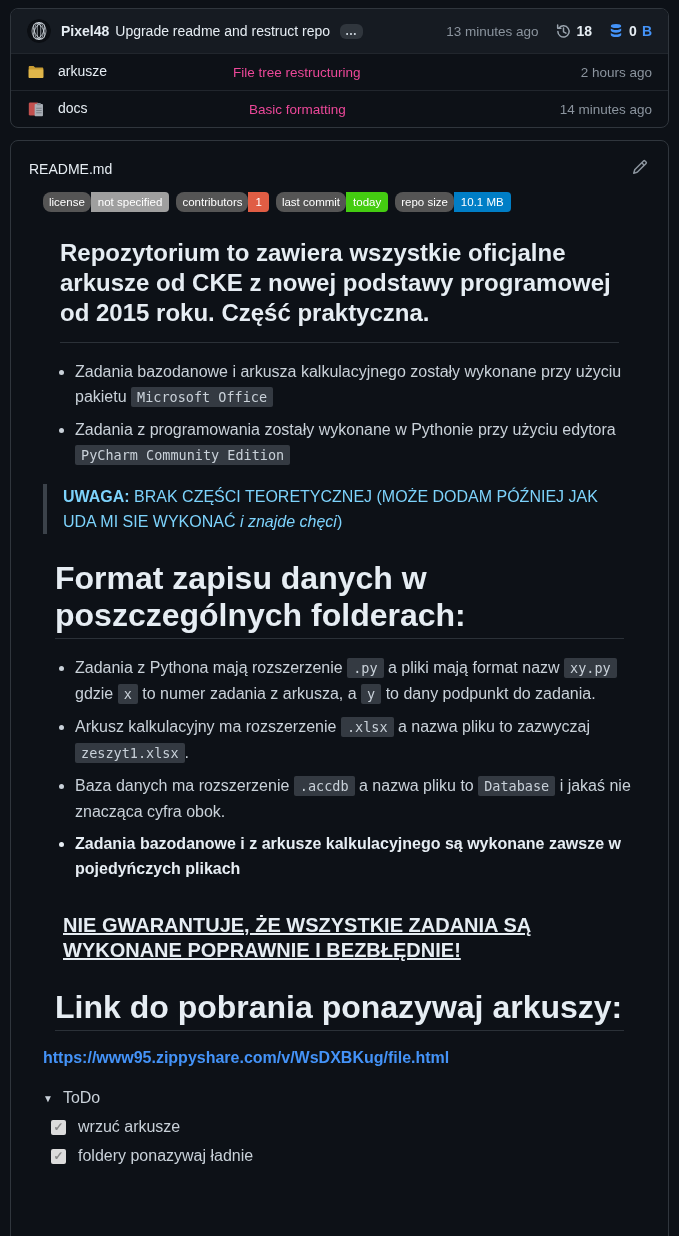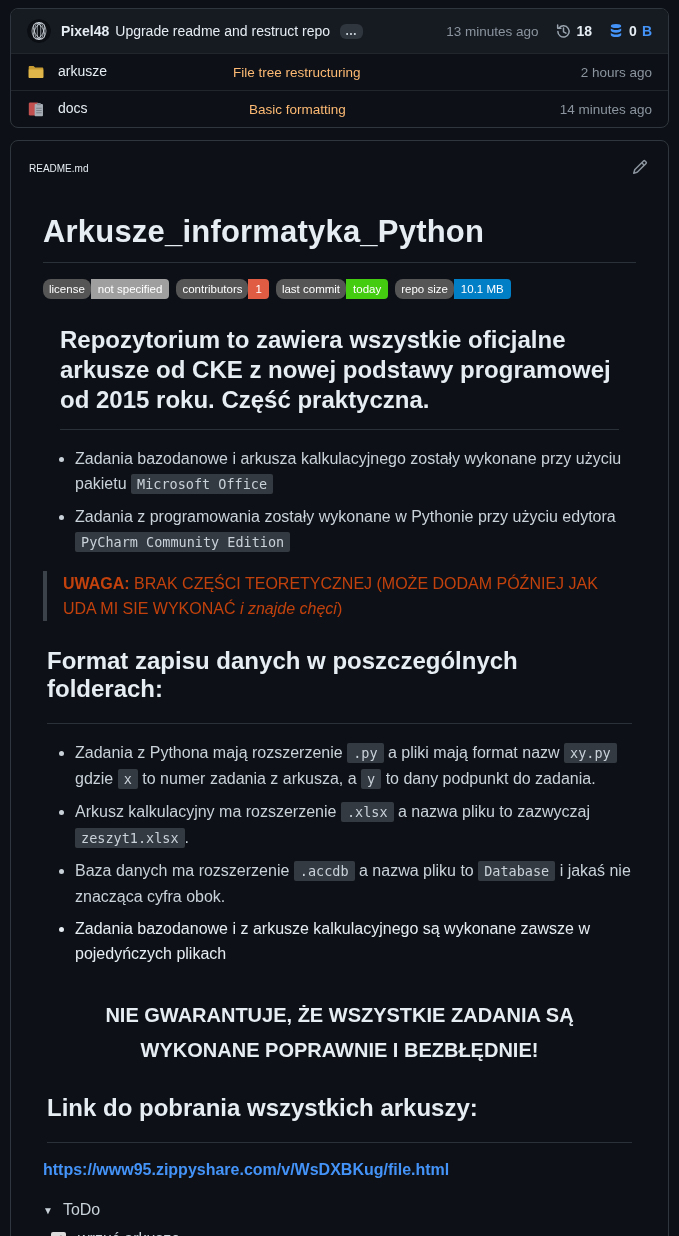--- a/index.html
+++ b/index.html
@@ -44,29 +44,29 @@
   .file-row {
     display: grid;
     grid-template-columns: 206px 1fr auto;
     align-items: center;
     padding: 9px 16px;
     font-size: 14px;
   }
   .file-row + .file-row { border-top: 1px solid #21262d; gap: 16px; }
   .file-name-cell { display: flex; align-items: flex-start; gap: 13px; }
   .file-name { color: #e6edf3; }
-  .file-desc { color: #fdba74; font-size: 13.5px; white-space: nowrap; overflow: hidden; text-overflow: ellipsis; }
+  .file-desc { color: #ec4899; font-size: 13.5px; white-space: nowrap; overflow: hidden; text-overflow: ellipsis; }
   .file-time { color: #8b949e; font-size: 13.5px; white-space: nowrap; }
 
   
   .readme-card { margin-top: 12px; min-height: 1160px; }
   .readme-header {
     display: flex; align-items: center; justify-content: space-between;
     padding: 16px 18px 4px;
-    font-size: 10px; color: #e6edf3;
+    font-size: 14px; color: #e6edf3;
   }
   .edit-btn { background: none; border: none; cursor: pointer; padding: 2px; }
   .article { padding: 8px 32px 32px; }
 
   h1.title {
     font-size: 31px; font-weight: bold; color: #e6edf3;
     margin: 22px 0 16px; padding-bottom: 12px;
     border-bottom: 1px solid #2b3138;
     letter-spacing: 0.2px;
   }
@@ -75,47 +75,47 @@
   .badge { display: inline-flex; font-size: 11.5px; border-radius: 4px; overflow: hidden; line-height: 20px; white-space: nowrap; }
   .badge .b-l { color: #ffffff; padding: 0 6px; border-radius: 8px; }
   .badge .b-v { color: #ffffff; padding: 0 7px; }
 
   h2.centered {
     text-align: left; font-size: 24px; font-weight: bold; color: #e6edf3;
     line-height: 30px; margin: 26px 17px 16px; padding-bottom: 14px;
     border-bottom: 1px solid #2b3138;
   }
   h2.section {
-    font-size: 24px; font-weight: bold; color: #e6edf3;
-    margin: 26px 4px 16px; padding-bottom: 20px;
+    font-size: 32px; font-weight: bold; color: #e6edf3;
+    margin: 26px 12px 16px; padding-bottom: 4px;
     border-bottom: 1px solid #2b3138;
   }
   h3.warning {
-    text-align: center; font-size: 20px; font-weight: bold; color: #e6edf3;
-    line-height: 35px; margin: 32px 20px 26px;
+    text-align: left; font-size: 20px; font-weight: bold; color: #e6edf3;
+    line-height: 25px; margin: 32px 20px 26px; text-decoration: underline;
   }
 
   ul.bullets { margin: 0 0 16px; padding-left: 32px; }
   ul.bullets li { font-size: 16px; line-height: 25px; margin: 7px 0; color: #c9d1d9; }
-  ul.bullets li.bold-item { font-weight: normal; color: #e6edf3; }
+  ul.bullets li.bold-item { font-weight: bold; color: #e6edf3; }
 
   code {
     font-family: "DejaVu Sans Mono", monospace;
     font-size: 13.5px;
     background: #343a42;
     color: #c9d1d9;
     padding: 2px 6px;
     border-radius: 2px;
   }
 
   blockquote {
     border-left: 4px solid #3b424a;
     padding: 0 16px;
     margin: 16px 0 22px;
-    color: #c2410c;
+    color: #7dd3fc;
     font-size: 16px; line-height: 25px;
   }
   blockquote strong { font-weight: bold; }
 
   p.link-line { margin: 18px 0 22px; font-size: 16px; font-weight: bold; }
   a.dl-link { color: #4493f8; text-decoration: none; }
 
   details { margin-top: 10px; }
   summary {
     list-style: none; display: flex; align-items: center; gap: 10px;
@@ -206,21 +206,20 @@
     <div class="readme-header">
       <span>README.md</span>
       <button class="edit-btn">
         <svg width="16" height="16" viewBox="0 0 16 16" fill="#8b949e">
           <path d="M11.013 1.427a1.75 1.75 0 0 1 2.474 0l1.086 1.086a1.75 1.75 0 0 1 0 2.474l-8.61 8.61c-.21.21-.47.364-.756.445l-3.251.93a.75.75 0 0 1-.927-.928l.929-3.25c.081-.286.235-.547.445-.758l8.61-8.61Zm.176 4.823L9.75 4.81l-6.286 6.287a.25.25 0 0 0-.064.108l-.558 1.953 1.953-.558a.25.25 0 0 0 .108-.064Zm1.238-3.763a.25.25 0 0 0-.354 0L10.811 3.75l1.439 1.44 1.263-1.263a.25.25 0 0 0 0-.354Z"></path>
         </svg>
       </button>
     </div>
 
     <div class="article">
-      <h1 class="title">Arkusze_informatyka_Python</h1>
 
       <div class="badges">
         <span class="badge">
           <span class="b-l" style="background: rgb(85, 85, 85);">license</span>
             <span class="b-v" style="background: rgb(159, 159, 159);">not specified</span>
         </span>
         <span class="badge">
           <span class="b-l" style="background: rgb(85, 85, 85);">contributors</span>
             <span class="b-v" style="background: rgb(224, 93, 68);">1</span>
         </span>
@@ -247,21 +246,21 @@
 
       <ul class="bullets">
         <li><span>Zadania z Pythona mają rozszerzenie </span><code>.py</code><span> a pliki mają format nazw </span><code>xy.py</code><span> gdzie </span><code>x</code><span> to numer zadania z arkusza, a </span><code>y</code><span> to dany podpunkt do zadania.</span></li>
         <li><span>Arkusz kalkulacyjny ma rozszerzenie </span><code>.xlsx</code><span> a nazwa pliku to zazwyczaj </span><code>zeszyt1.xlsx</code><span>.</span></li>
         <li><span>Baza danych ma rozszerzenie </span><code>.accdb</code><span> a nazwa pliku to </span><code>Database</code><span> i jakaś nie znacząca cyfra obok.</span></li>
         <li class="bold-item"><span>Zadania bazodanowe i z arkusze kalkulacyjnego są wykonane zawsze w pojedyńczych plikach</span></li>
       </ul>
 
       <h3 class="warning">NIE GWARANTUJE, ŻE WSZYSTKIE ZADANIA SĄ WYKONANE POPRAWNIE I BEZBŁĘDNIE!</h3>
 
-      <h2 class="section">Link do pobrania wszystkich arkuszy:</h2>
+      <h2 class="section">Link do pobrania ponazywaj arkuszy:</h2>
 
       <p class="link-line">
         <a class="dl-link" href="#">https://www95.zippyshare.com/v/WsDXBKug/file.html</a>
       </p>
 
       <details open="">
         <summary>
           <span class="tri">▼</span>
           <span>ToDo</span>
         </summary>

